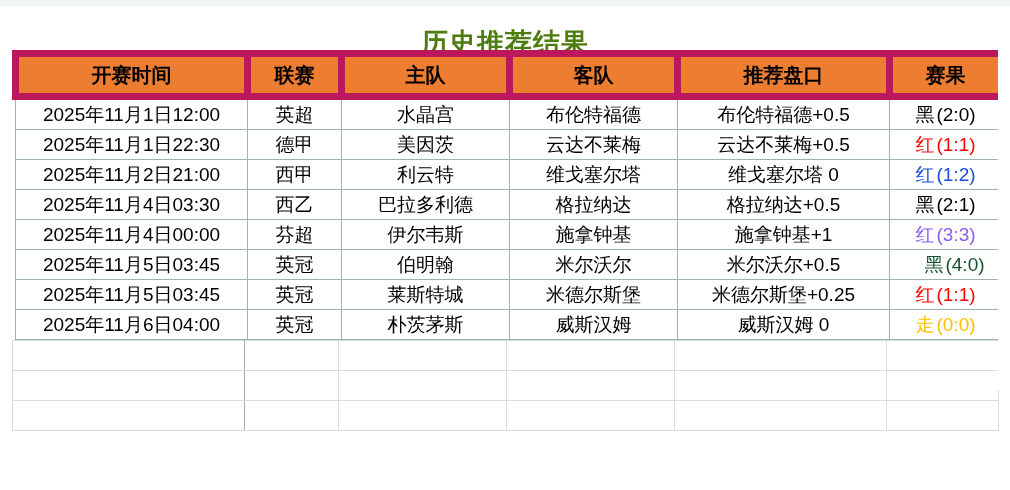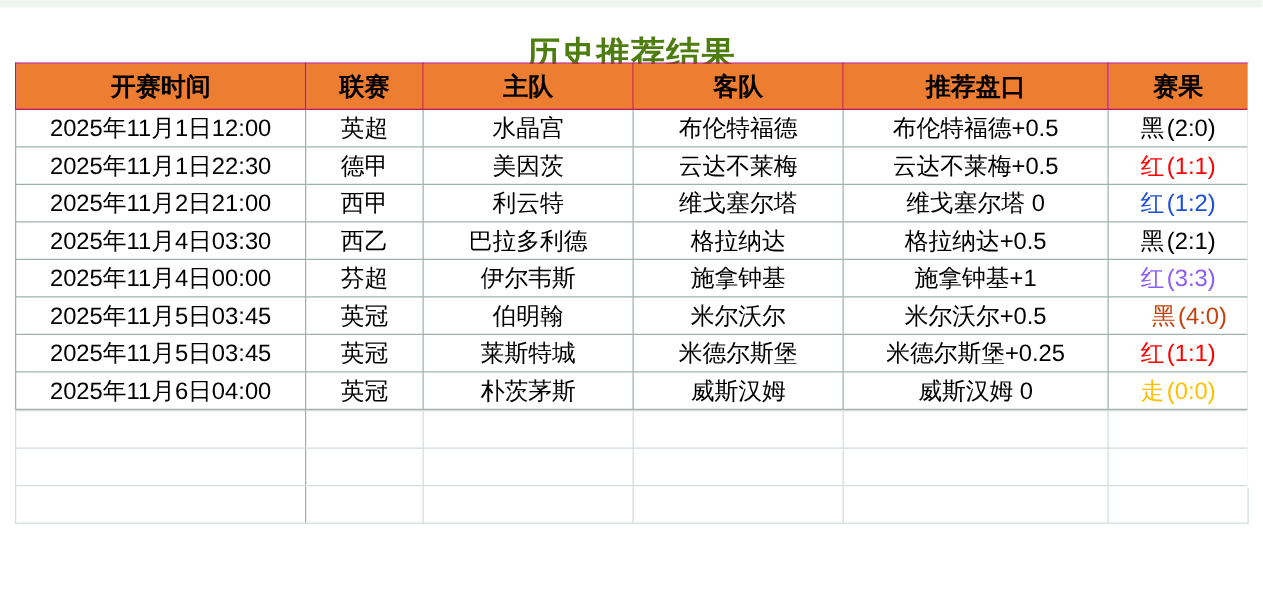--- a/index.html
+++ b/index.html
@@ -63,21 +63,21 @@
     text-align: center;
     vertical-align: middle;
     white-space: nowrap;
     overflow: hidden;
   }
   table.grid thead th {
     background: #ed7d31;
     font-weight: bold;
     font-size: 20px;
     height: 36px;
-    border: 1px solid #be185d;
+    border: 7px solid #be185d;
   }
   
   col.c0 { width: 232px; }
   col.c1 { width: 94px; }
   col.c2 { width: 168px; }
   col.c3 { width: 168px; }
   col.c4 { width: 212px; }
   col.c5 { width: 112px; }
 
   .cell-result {
@@ -175,21 +175,21 @@
             <td>施拿钟基</td>
             <td>施拿钟基+1</td>
             <td class="cell-result" style="color: #8b5cf6;"><span class="res-label">红</span><span>(3:3)</span></td>
           </tr>
           <tr>
             <td>2025年11月5日03:45</td>
             <td>英冠</td>
             <td>伯明翰</td>
             <td>米尔沃尔</td>
             <td>米尔沃尔+0.5</td>
-            <td class="cell-result" style="color: #c2410c; padding-left: 18px;"><span class="res-label">黑</span><span>(4:0)</span></td>
+            <td class="cell-result" style="color: #14532d; padding-left: 18px;"><span class="res-label">黑</span><span>(4:0)</span></td>
           </tr>
           <tr>
             <td>2025年11月5日03:45</td>
             <td>英冠</td>
             <td>莱斯特城</td>
             <td>米德尔斯堡</td>
             <td>米德尔斯堡+0.25</td>
             <td class="cell-result" style="color: rgb(255, 0, 0);"><span class="res-label">红</span><span>(1:1)</span></td>
           </tr>
           <tr>

